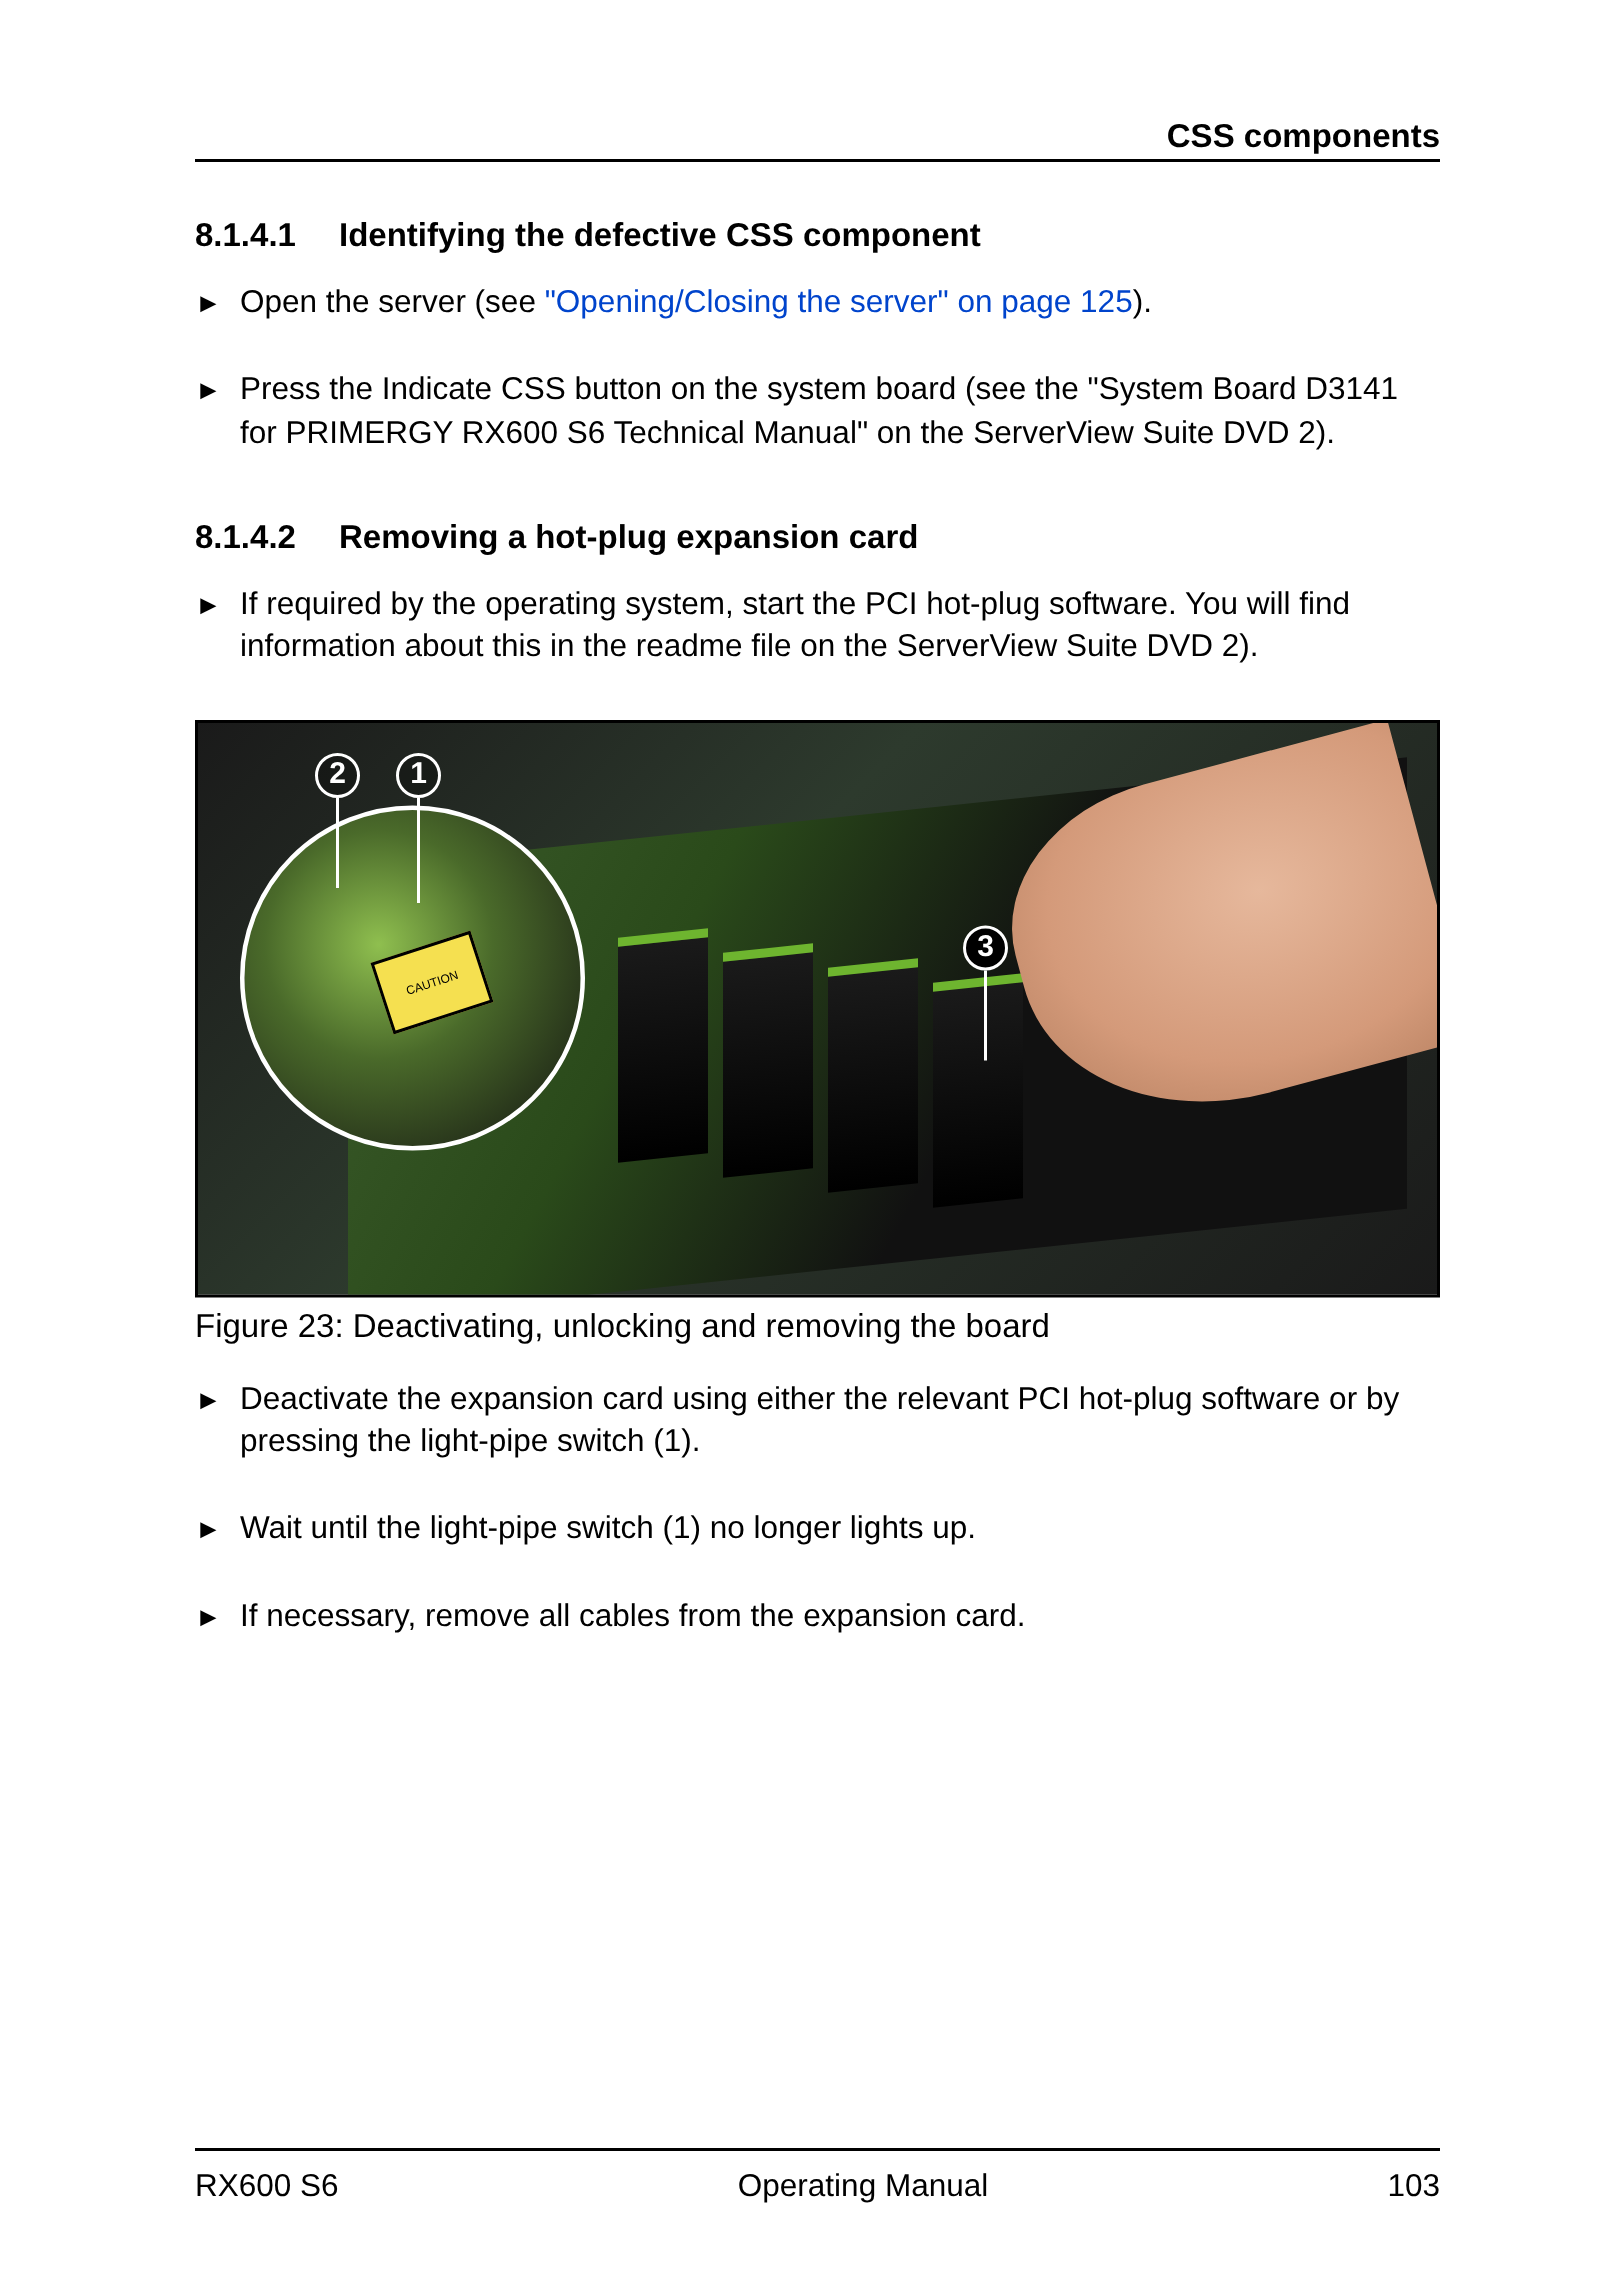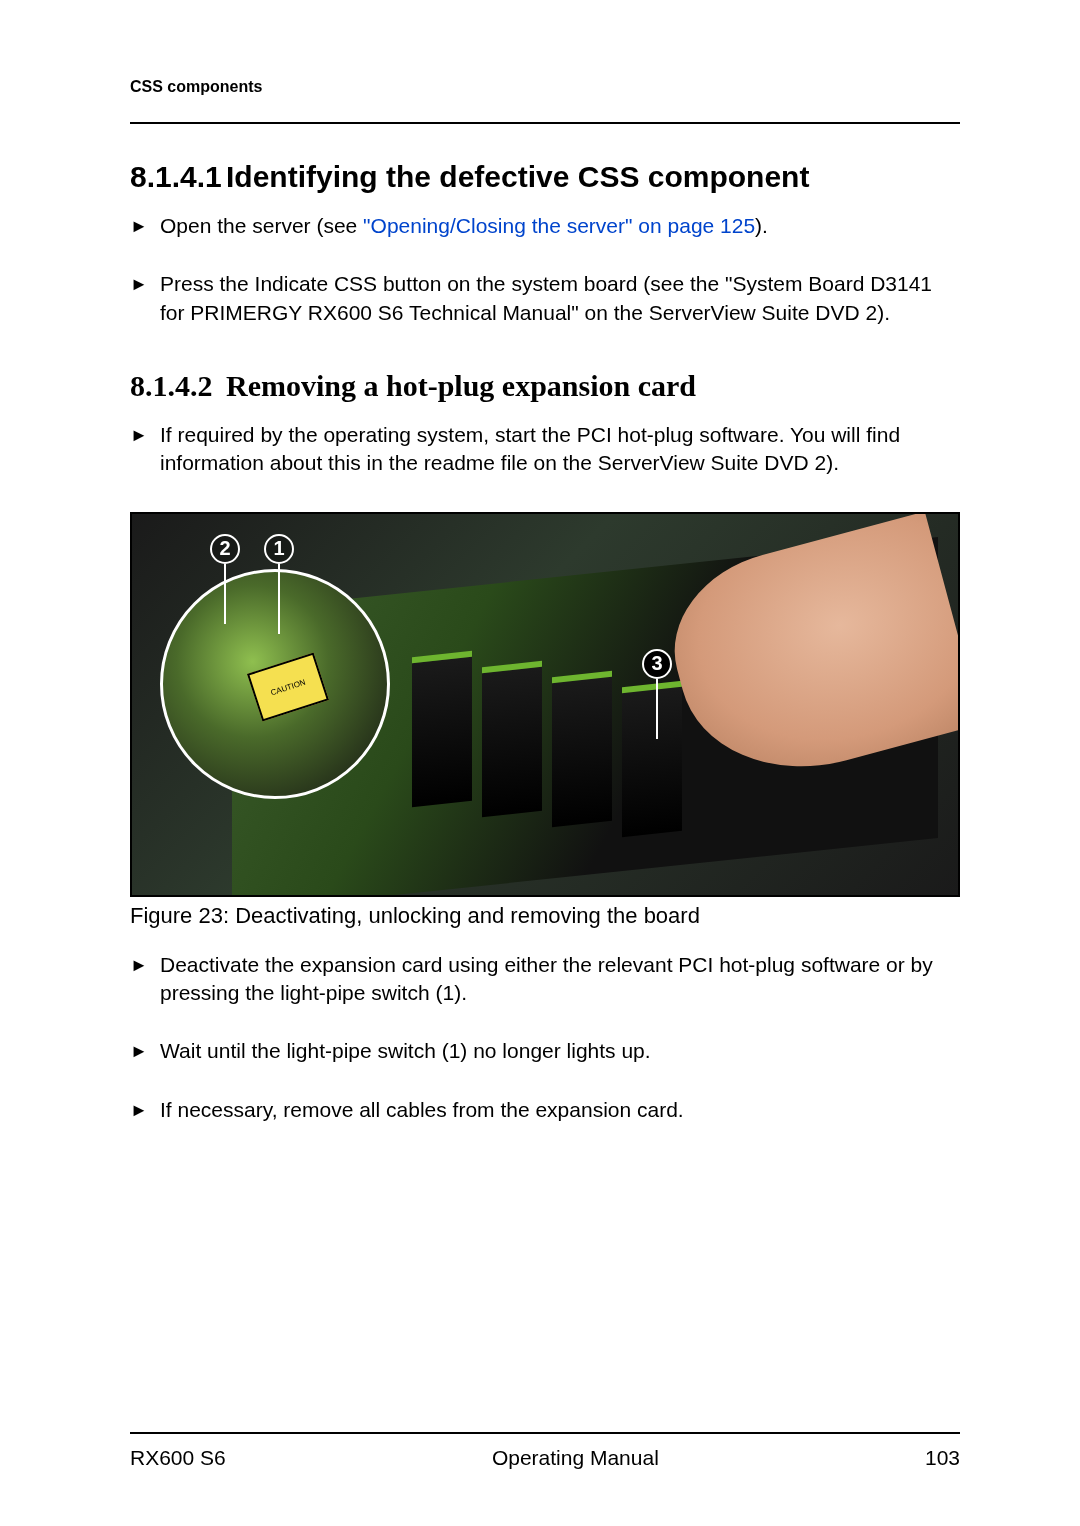--- a/index.html
+++ b/index.html
@@ -8,32 +8,33 @@
     background: #fff;
     width: 1080px;
     height: 1526px;
     position: relative;
     color: #000;
   }
   .page {
     padding: 78px 120px 0 130px;
   }
   .header-right {
+    text-align: right;
     font-weight: bold;
-    font-size: 16px;
-    padding-bottom: 26px;
+    font-size: 22px;
+    padding-bottom: 2px;
   }
   .hr-top {
     border: none;
     border-top: 2px solid #000;
     margin-bottom: 36px;
   }
   .section-heading {
     font-weight: bold;
-    font-size: 30px;
+    font-size: 22px;
     margin-bottom: 18px;
   }
   .section-heading .num {
     display: inline-block;
     width: 96px;
   }
   .step {
     display: flex;
     align-items: flex-start;
     margin-bottom: 16px;
@@ -160,21 +161,21 @@
     </div>
   </div>
 
   <div class="step">
     <div class="marker">►</div>
     <div class="content">
       <p>Press the Indicate CSS button on the system board (see the "System Board D3141 for PRIMERGY RX600 S6 Technical Manual" on the ServerView Suite DVD 2).</p>
     </div>
   </div>
 
-  <div class="section-heading" style="margin-top:28px;font-family:Liberation Serif, serif;">
+  <div class="section-heading" style="margin-top:28px;">
     <span class="num">8.1.4.2</span><span>Removing a hot-plug expansion card</span>
   </div>
 
   <div class="step">
     <div class="marker">►</div>
     <div class="content">
       <p>If required by the operating system, start the PCI hot-plug software. You will find information about this in the readme file on the ServerView Suite DVD 2).</p>
     </div>
   </div>
 

